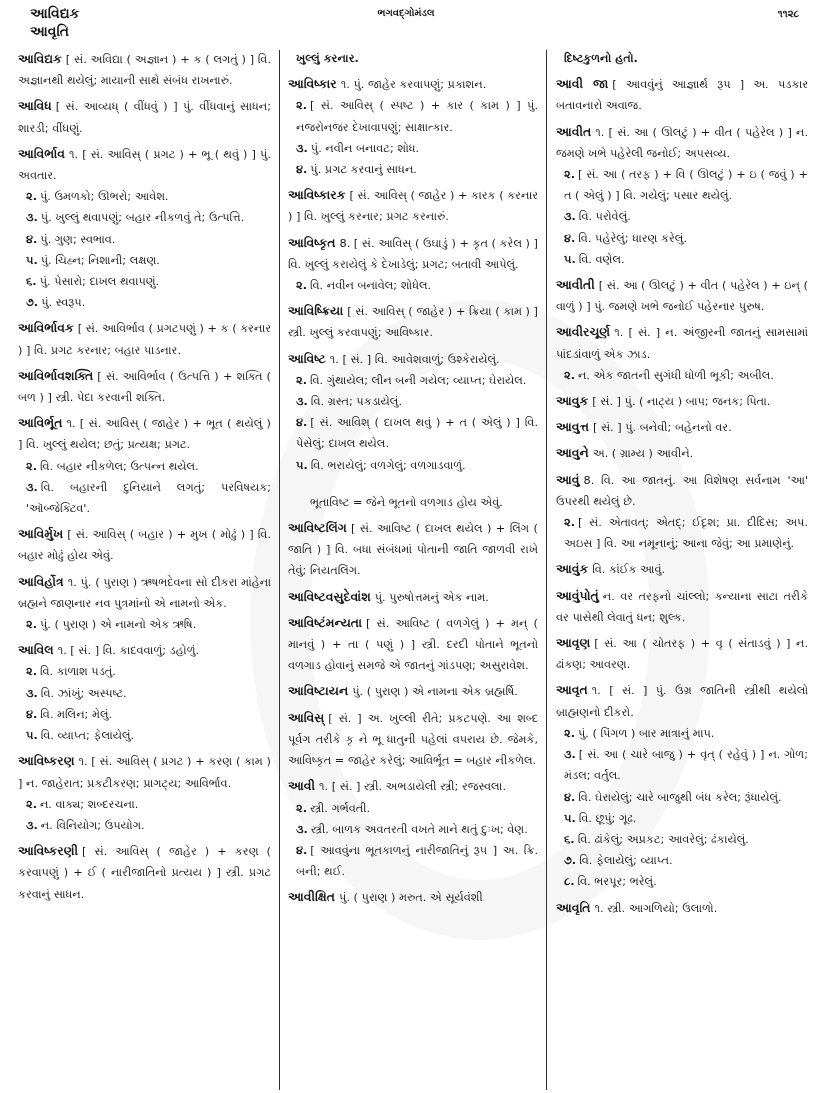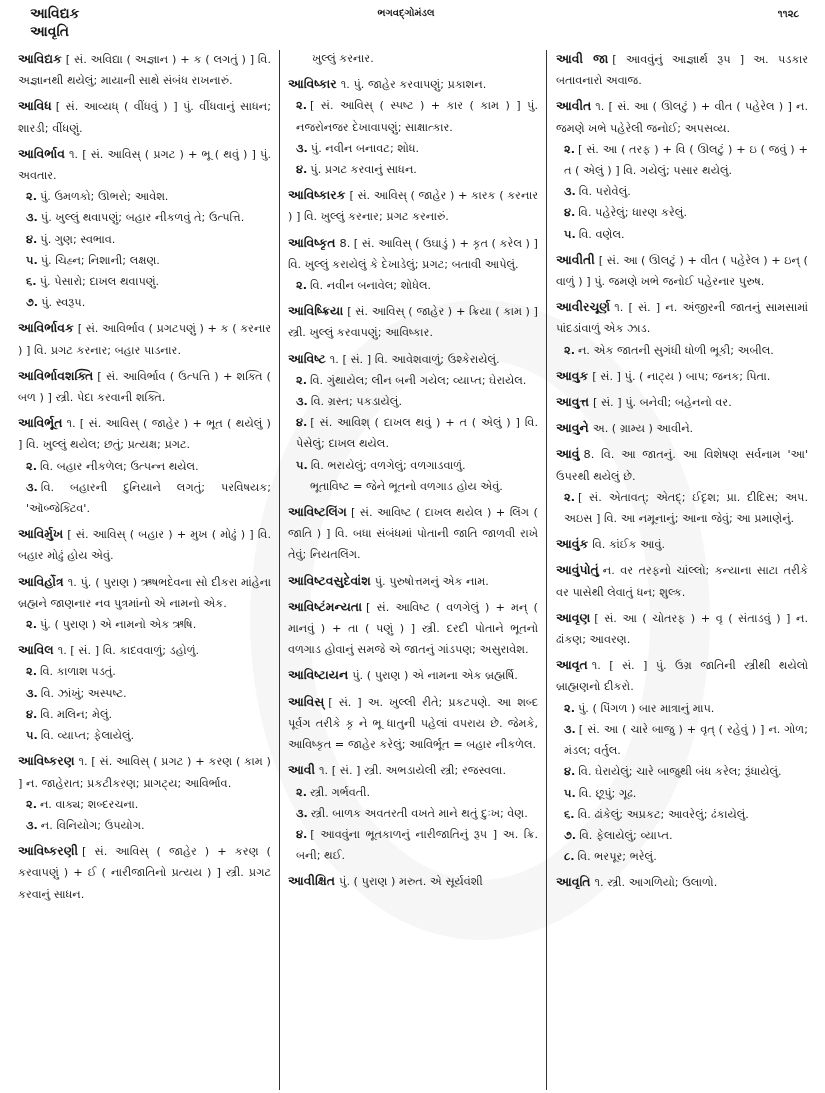--- a/index.html
+++ b/index.html
@@ -23,22 +23,22 @@
   .col-2 { left: 288px; width: 250px; }
   .col-3 { left: 556px; width: 252px; }
   .divider { position: absolute; top: 2px; width: 1px; background: #333; }
   .divider-1 { left: 279px; height: 1040px; }
   .divider-2 { left: 546px; height: 1040px; }
   .entry { margin: 0 0 4px 0; text-align: justify; }
   .entry .hw { font-weight: bold; font-size: 12.4px; margin-right: 4px; }
   .entry .body { }
   .sense { margin: 0 0 0 8px; text-align: justify; }
   .sense .num { font-weight: bold; margin-right: 3px; }
-  .cont { margin: 0 0 4px 24px; }
-  .example { margin: 0 0 0 22px; }
+  .cont { margin: 0 0 4px 8px; font-weight: bold; }
+  .example { margin: 16px 0 0 22px; }
 </style>
 </head>
 <body>
 
 <div class="watermark"></div>
 
 <div class="header">
   <div class="guide-top">આવિદ્યક</div>
   <div class="guide-bottom">આવૃતિ</div>
   <div class="running-title">ભગવદ્ગોમંડલ</div>
@@ -70,20 +70,21 @@
       <div class="entry"><span class="hw">આવિષ્ટ</span><span class="body">૧. [ સં. ] વિ. આવેશવાળું; ઉશ્કેરાયેલું.</span><div class="sense"><span class="num">૨.</span><span>વિ. ગુંથાયેલ; લીન બની ગયેલ; વ્યાપ્ત; ઘેરાયેલ.</span></div><div class="sense"><span class="num">૩.</span><span>વિ. ગ્રસ્ત; પકડાયેલું.</span></div><div class="sense"><span class="num">૪.</span><span>[ સં. આવિશ્ ( દાખલ થવું ) + ત ( એલું ) ] વિ. પેસેલું; દાખલ થયેલ.</span></div><div class="sense"><span class="num">૫.</span><span>વિ. ભરાયેલું; વળગેલું; વળગાડવાળું.</span></div><div class="example">ભૂતાવિષ્ટ = જેને ભૂતનો વળગાડ હોય એવું.</div></div>
       <div class="entry"><span class="hw">આવિષ્ટલિંગ</span><span class="body">[ સં. આવિષ્ટ ( દાખલ થયેલ ) + લિંગ ( જાતિ ) ] વિ. બધા સંબંધમાં પોતાની જાતિ જાળવી રાખે તેવું; નિયતલિંગ.</span></div>
       <div class="entry"><span class="hw">આવિષ્ટવસુદેવાંશ</span><span class="body">પું. પુરુષોત્તમનું એક નામ.</span></div>
       <div class="entry"><span class="hw">આવિષ્ટંમન્યતા</span><span class="body">[ સં. આવિષ્ટ ( વળગેલું ) + મન્ ( માનવું ) + તા ( પણું ) ] સ્ત્રી. દરદી પોતાને ભૂતનો વળગાડ હોવાનું સમજે એ જાતનું ગાંડપણ; અસુરાવેશ.</span></div>
       <div class="entry"><span class="hw">આવિષ્ટાયન</span><span class="body">પું. ( પુરાણ ) એ નામના એક બ્રહ્મર્ષિ.</span></div>
       <div class="entry"><span class="hw">આવિસ્</span><span class="body">[ સં. ] અ. ખુલ્લી રીતે; પ્રકટપણે. આ શબ્દ પૂર્વગ તરીકે કૃ ને ભૂ ધાતુની પહેલાં વપરાય છે. જેમકે, આવિષ્કૃત = જાહેર કરેલું; આવિર્ભૂત = બહાર નીકળેલ.</span></div>
       <div class="entry"><span class="hw">આવી</span><span class="body">૧. [ સં. ] સ્ત્રી. અભડાયેલી સ્ત્રી; રજસ્વલા.</span><div class="sense"><span class="num">૨.</span><span>સ્ત્રી. ગર્ભવતી.</span></div><div class="sense"><span class="num">૩.</span><span>સ્ત્રી. બાળક અવતરતી વખતે માને થતું દુઃખ; વેણ.</span></div><div class="sense"><span class="num">૪.</span><span>[ આવવુંના ભૂતકાળનું નારીજાતિનું રૂપ ] અ. ક્રિ. બની; થઈ.</span></div></div>
       <div class="entry"><span class="hw">આવીક્ષિત</span><span class="body">પું. ( પુરાણ ) મરુત. એ સૂર્યવંશી</span></div>
     </div>
   <div class="col col-3">
+      <div class="cont">દિષ્ટકુળનો હતો.</div>
       <div class="entry"><span class="hw">આવી જા</span><span class="body">[ આવવુંનું આજ્ઞાર્થ રૂપ ] અ. પડકાર બતાવનારો અવાજ.</span></div>
       <div class="entry"><span class="hw">આવીત</span><span class="body">૧. [ સં. આ ( ઊલટું ) + વીત ( પહેરેલ ) ] ન. જમણે ખભે પહેરેલી જનોઈ; અપસવ્ય.</span><div class="sense"><span class="num">૨.</span><span>[ સં. આ ( તરફ ) + વિ ( ઊલટું ) + ઇ ( જવું ) + ત ( એલું ) ] વિ. ગયેલું; પસાર થયેલું.</span></div><div class="sense"><span class="num">૩.</span><span>વિ. પરોવેલું.</span></div><div class="sense"><span class="num">૪.</span><span>વિ. પહેરેલું; ધારણ કરેલું.</span></div><div class="sense"><span class="num">૫.</span><span>વિ. વણેલ.</span></div></div>
       <div class="entry"><span class="hw">આવીતી</span><span class="body">[ સં. આ ( ઊલટું ) + વીત ( પહેરેલ ) + ઇન્ ( વાળું ) ] પું. જમણે ખભે જનોઈ પહેરનાર પુરુષ.</span></div>
       <div class="entry"><span class="hw">આવીરચૂર્ણ</span><span class="body">૧. [ સં. ] ન. અંજીરની જાતનું સામસામાં પાંદડાંવાળું એક ઝાડ.</span><div class="sense"><span class="num">૨.</span><span>ન. એક જાતની સુગંધી ધોળી ભૂકી; અબીલ.</span></div></div>
       <div class="entry"><span class="hw">આવુક</span><span class="body">[ સં. ] પું. ( નાટ્ય ) બાપ; જનક; પિતા.</span></div>
       <div class="entry"><span class="hw">આવુત્ત</span><span class="body">[ સં. ] પું. બનેવી; બહેનનો વર.</span></div>
       <div class="entry"><span class="hw">આવુને</span><span class="body">અ. ( ગ્રામ્ય ) આવીને.</span></div>
       <div class="entry"><span class="hw">આવું</span><span class="body">8. વિ. આ જાતનું. આ વિશેષણ સર્વનામ 'આ' ઉપરથી થયેલું છે.</span><div class="sense"><span class="num">૨.</span><span>[ સં. એતાવત્; એતદ્; ઈદૃશ; પ્રા. દીદિસ; અપ. અઇસ ] વિ. આ નમૂનાનું; આના જેવું; આ પ્રમાણેનું.</span></div></div>
       <div class="entry"><span class="hw">આવુંક</span><span class="body">વિ. કાંઈક આવું.</span></div>
       <div class="entry"><span class="hw">આવુંપોતું</span><span class="body">ન. વર તરફનો ચાંલ્લો; કન્યાના સાટા તરીકે વર પાસેથી લેવાતું ધન; શુલ્ક.</span></div>

